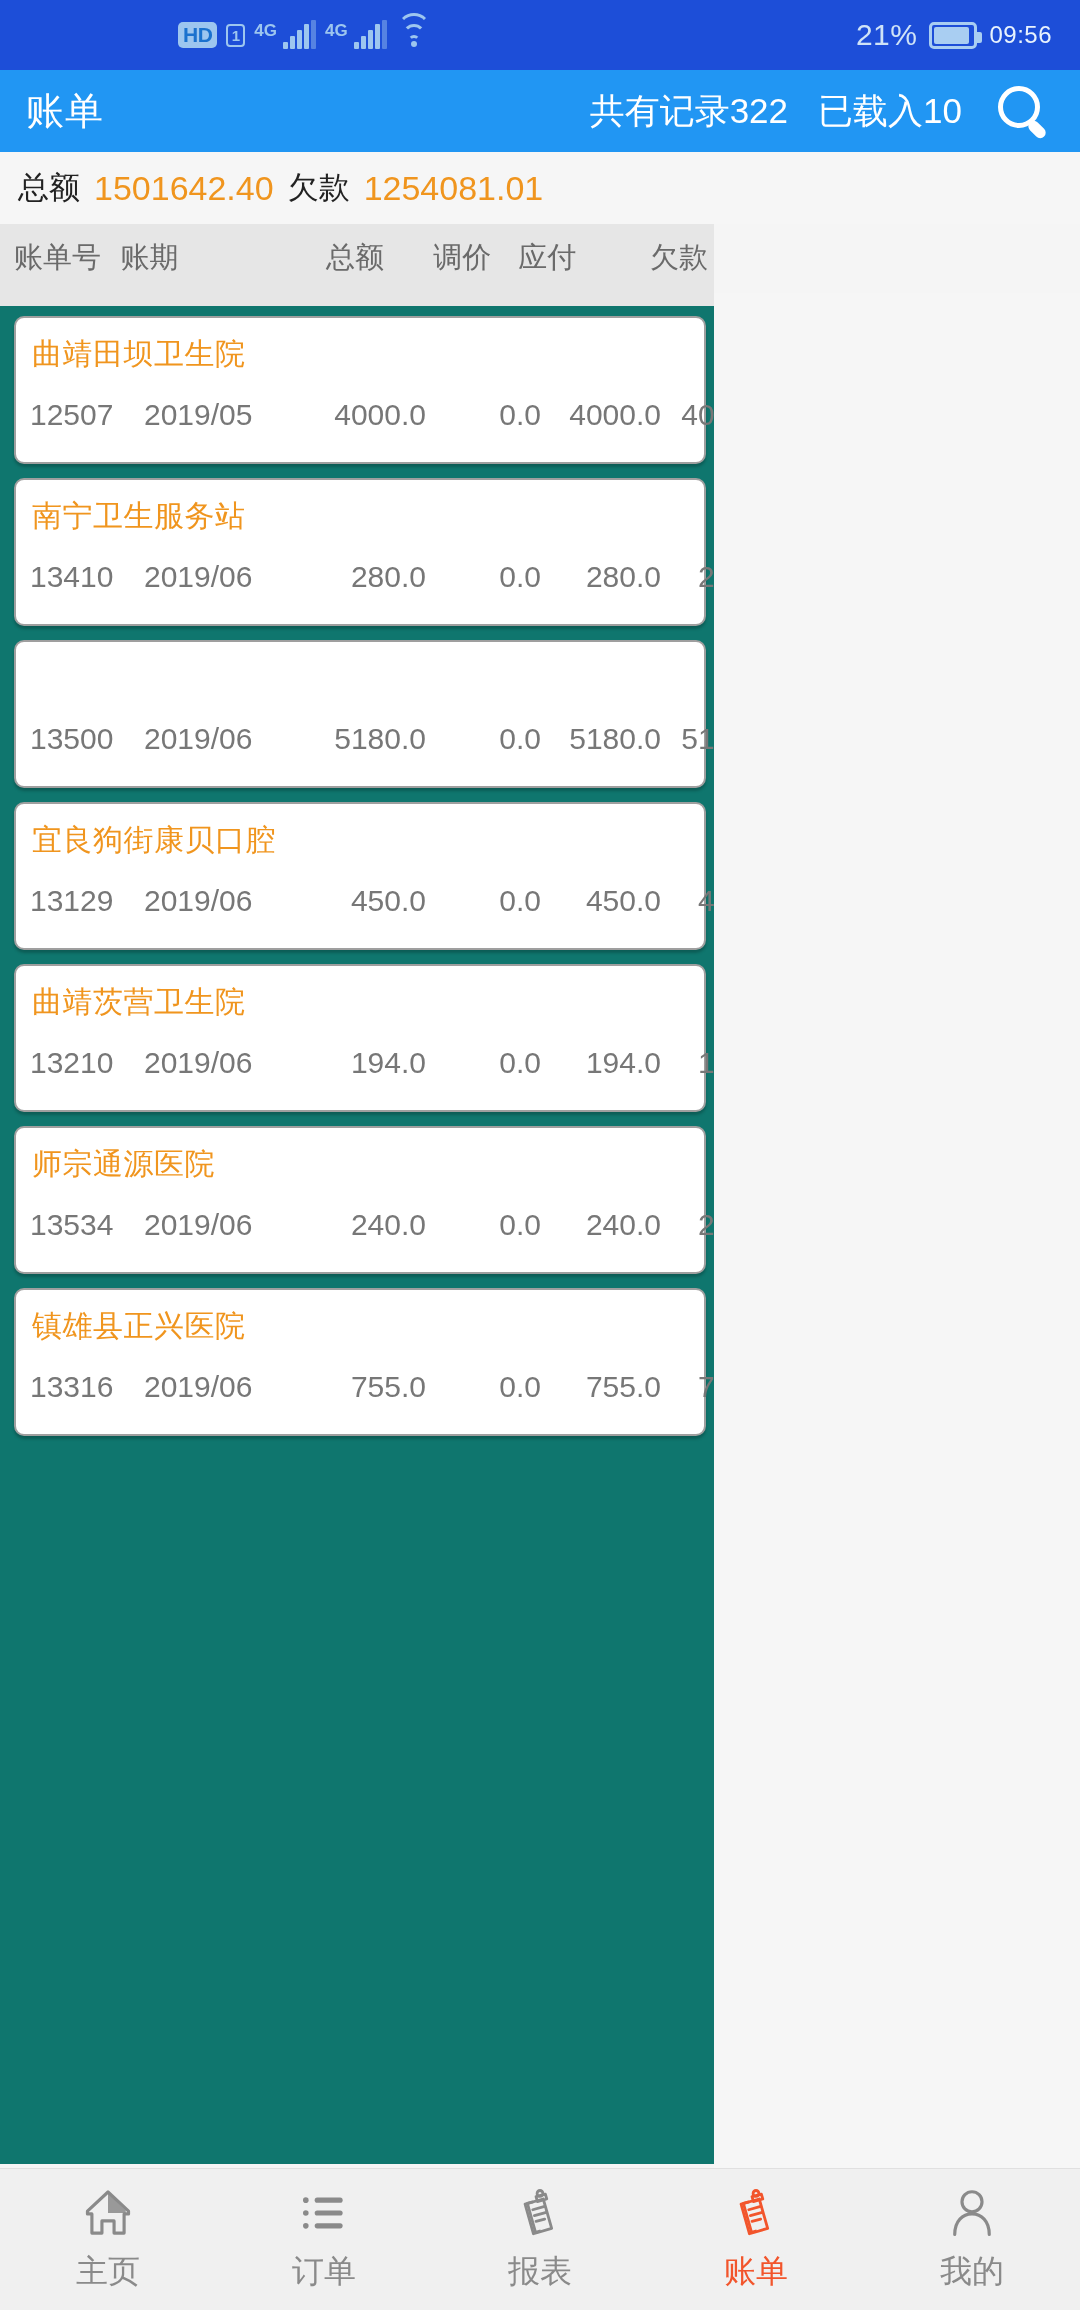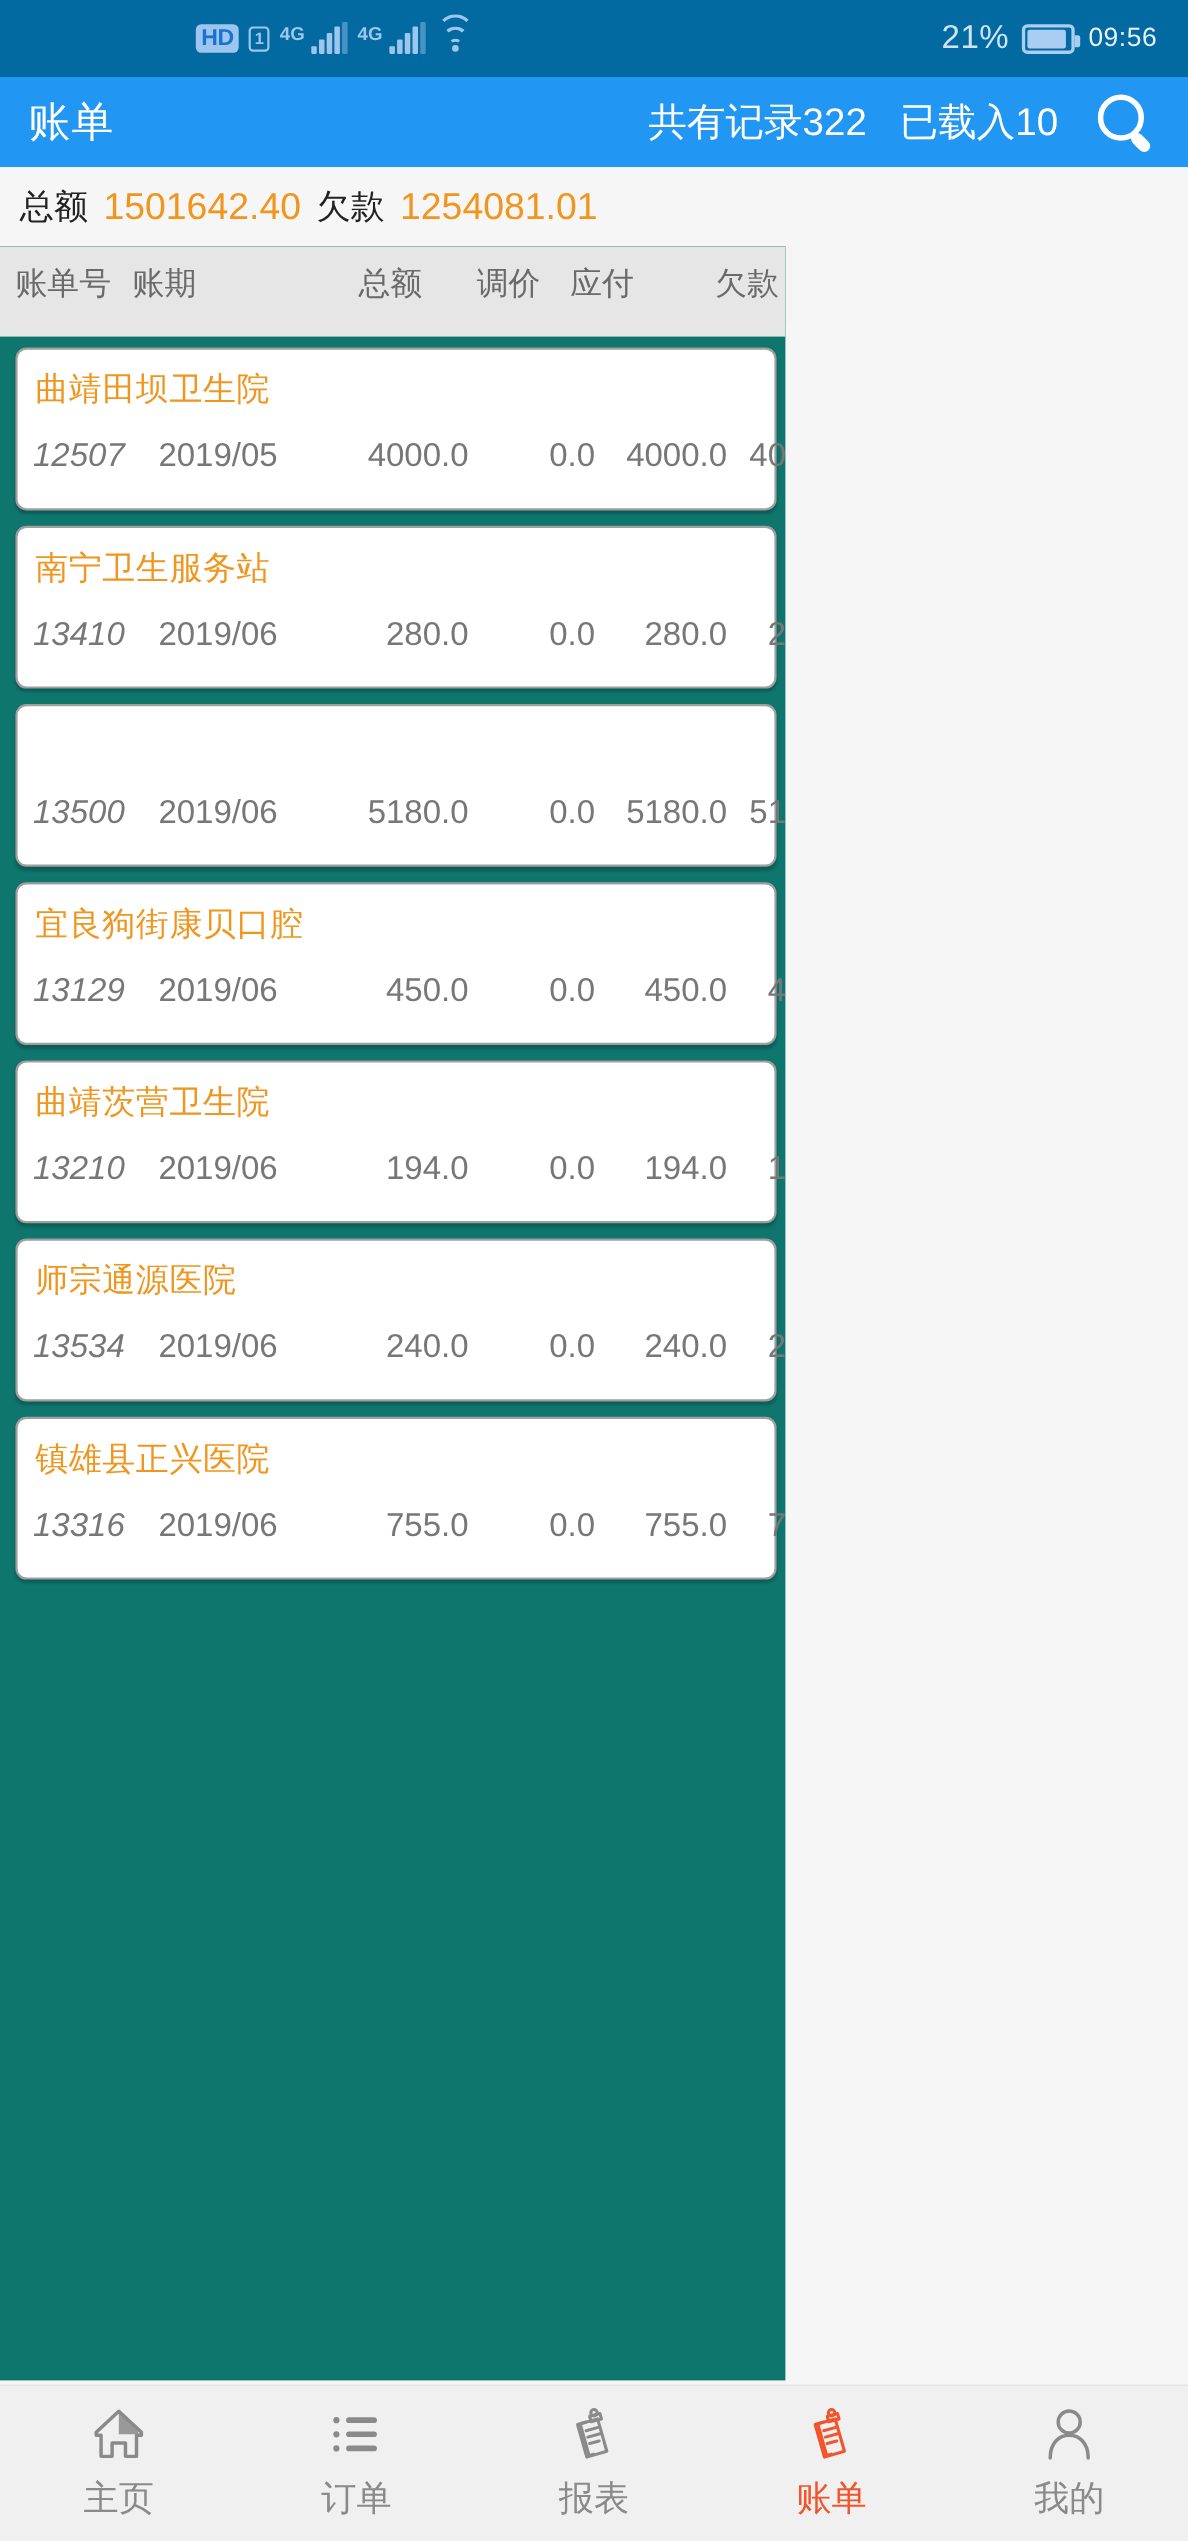--- a/index.html
+++ b/index.html
@@ -7,21 +7,21 @@
   html, body {
     width: 1080px; height: 2310px;
     background: #f5f5f5;
     font-family: "Liberation Sans", "DejaVu Sans", sans-serif;
     overflow: hidden;
   }
   .phone { position: relative; width: 1080px; height: 2310px; background: #f5f5f5; }
 
   
   .statusbar {
-    height: 70px; background: #0369a1;
+    height: 70px; background: #1d4ed8;
     display: flex; align-items: center;
     padding: 0 28px; color: #cfe3f7;
   }
   .sb-left { display: flex; align-items: center; gap: 9px; flex: 0 0 auto; margin-left: 150px; }
   .sb-spacer { flex: 1 1 auto; }
   .sb-right { display: flex; align-items: center; gap: 12px; }
   .hd-badge {
     background: #9dc6ef; color: #1b72ce;
     font-size: 21px; font-weight: bold;
     border-radius: 5px; padding: 2px 5px 3px 5px; letter-spacing: -.5px;
@@ -112,21 +112,21 @@
     box-shadow: 0 3px 3px rgba(0,0,0,.22);
     position: relative;
   }
   .card .title {
     color: #f0951e; font-size: 30px; padding: 16px 0 0 16px; letter-spacing: .5px;
   }
   .card .vals { display: flex; align-items: center; position:absolute; top: 80px; left:0; }
   .card .vals div { font-size: 30px; color: #777; }
 
   
-  .c0 { width: 128px; padding-left: 14px; font-style: italic; }
+  .c0 { width: 128px; padding-left: 14px; }
   .c1 { width: 152px; }
   .c2 { width: 130px; text-align: right; }
   .c3 { width: 115px; text-align: right; }
   .c4 { width: 120px; text-align: right; }
   .c5 { width: 118px; text-align: right; padding-right: 6px; }
 
   .head-c0 { width: 128px; padding-left: 14px; }
   .head-c1 { width: 152px; }
   .head-c2 { width: 130px; text-align: right; }
   .head-c3 { width: 115px; text-align: right; }

